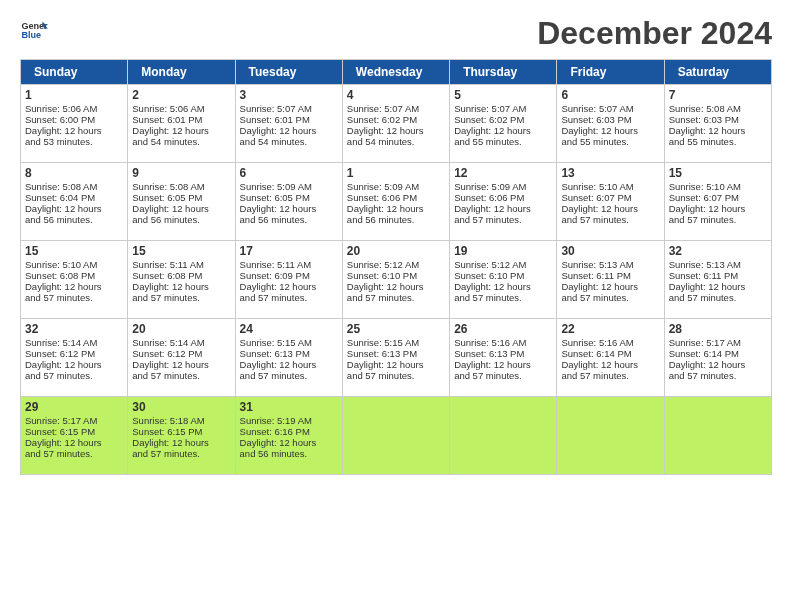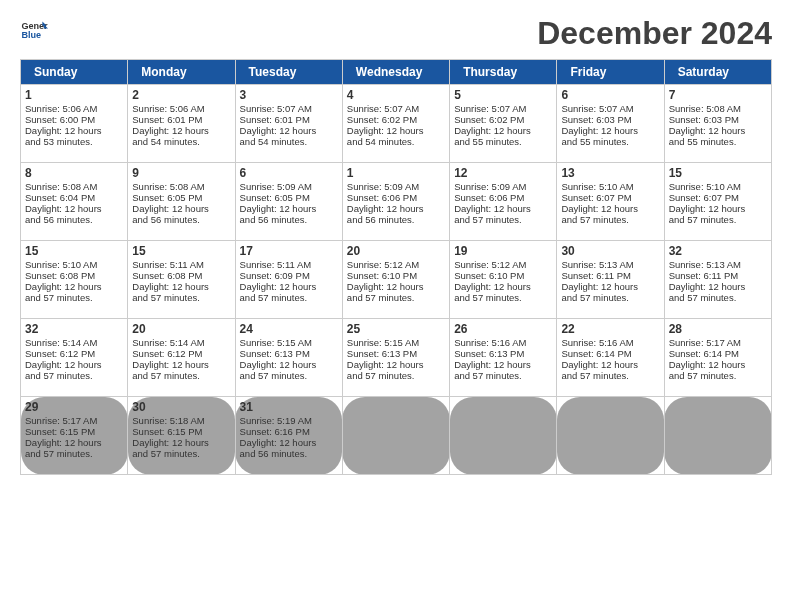--- a/index.html
+++ b/index.html
@@ -60,22 +60,21 @@
     .calendar td {
       border: 1px solid #ccc;
       vertical-align: top;
       padding: 3px 4px;
       font-size: 9.5px;
       color: #333;
       height: 78px;
       background: #fff;
     }
     .calendar tr:last-child td {
-      background: #a3a3a3;
-      border-radius: 23px;
+      background: #bef264;
     }
     .day-num {
       font-size: 12px;
       font-weight: bold;
       display: block;
       margin-bottom: 1px;
     }
     .empty {
       background: #f9f9f9;
     }

